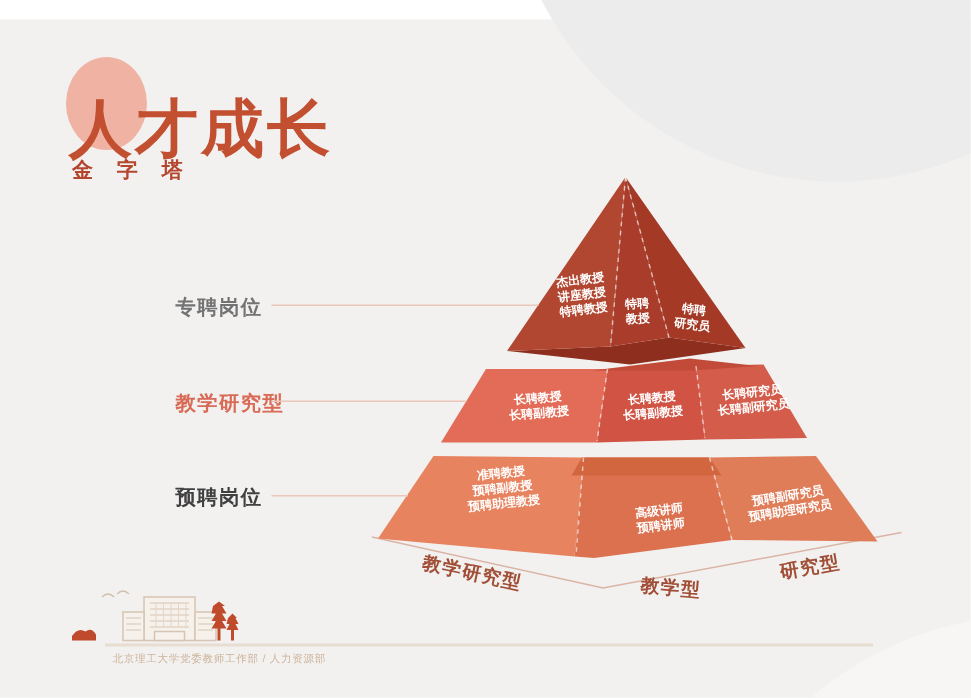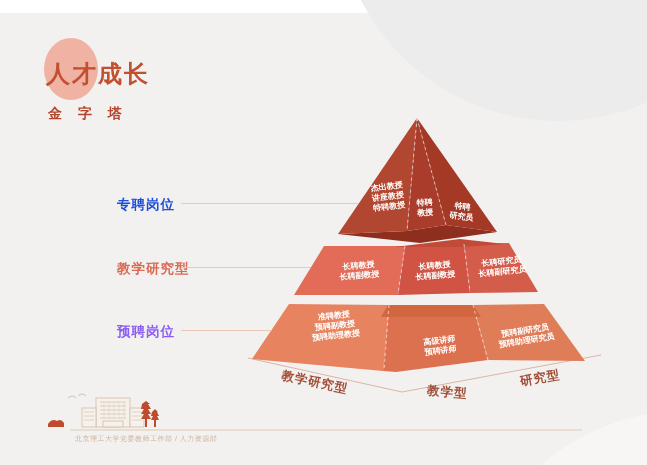--- a/index.html
+++ b/index.html
@@ -9,30 +9,30 @@
     position:relative; width:647px; height:465px;
     background:#f2f1f0; overflow:hidden;
   }
   .abs { position:absolute; }
   
   .top-strip { left:0; top:0; width:647px; height:13px; background:#ffffff; }
   .arc-tr { left:337px; top:-321px; width:442px; height:442px; border-radius:50%; background:#edecec; }
   .arc-br { left:460px; top:410px; width:460px; height:460px; border-radius:50%; background:#f7f6f5; }
   .title-circle { left:44px; top:38px; width:54px; height:62px; border-radius:50%; background:#f0b3a3; }
   
-  .page-title { left:46px; top:58px; font-size:24px; font-weight:700; color:#c14f30; letter-spacing:2px; }
+  .page-title { left:46px; top:58px; font-size:42px; font-weight:700; color:#c14f30; letter-spacing:2px; }
   .page-subtitle { left:48px; top:105px; font-size:14px; font-weight:700; color:#b4462e; letter-spacing:6px; }
   .institute { left:402px; top:54px; width:180px; text-align:right;
     font-family:"Liberation Serif", serif; font-size:7px; line-height:10px;
     color:#c3c1c0; letter-spacing:0.6px; }
   
   .level-label { font-size:13.5px; font-weight:700; letter-spacing:1px; }
-  .lvl-0 { left:117px; top:196px; color:#1d4ed8;text-align:right; }
+  .lvl-0 { left:117px; top:196px; color:#737373;text-align:right; }
   .lvl-1 { left:117px; top:260px; color:#d96b56; }
-  .lvl-2 { left:117px; top:323px; color:#8b5cf6; }
+  .lvl-2 { left:117px; top:323px; color:#404040; }
   .conn { height:1px; background:#ecc6b9; }
   .conn-0 { left:181px; top:203px; width:178px; }
   .conn-1 { left:181px; top:267px; width:130px; }
   .conn-2 { left:181px; top:330px; width:91px; }
   
   .pyr-svg { left:0; top:0; }
   
   .face { color:#ffffff; font-size:8px; font-weight:700; line-height:10px; text-align:center; }
   .f-t0 { left:353px; top:182px; width:70px; transform:rotate(-7deg); }
   .f-t1 { left:404px; top:198px; width:42px; transform:rotate(-3deg); }

